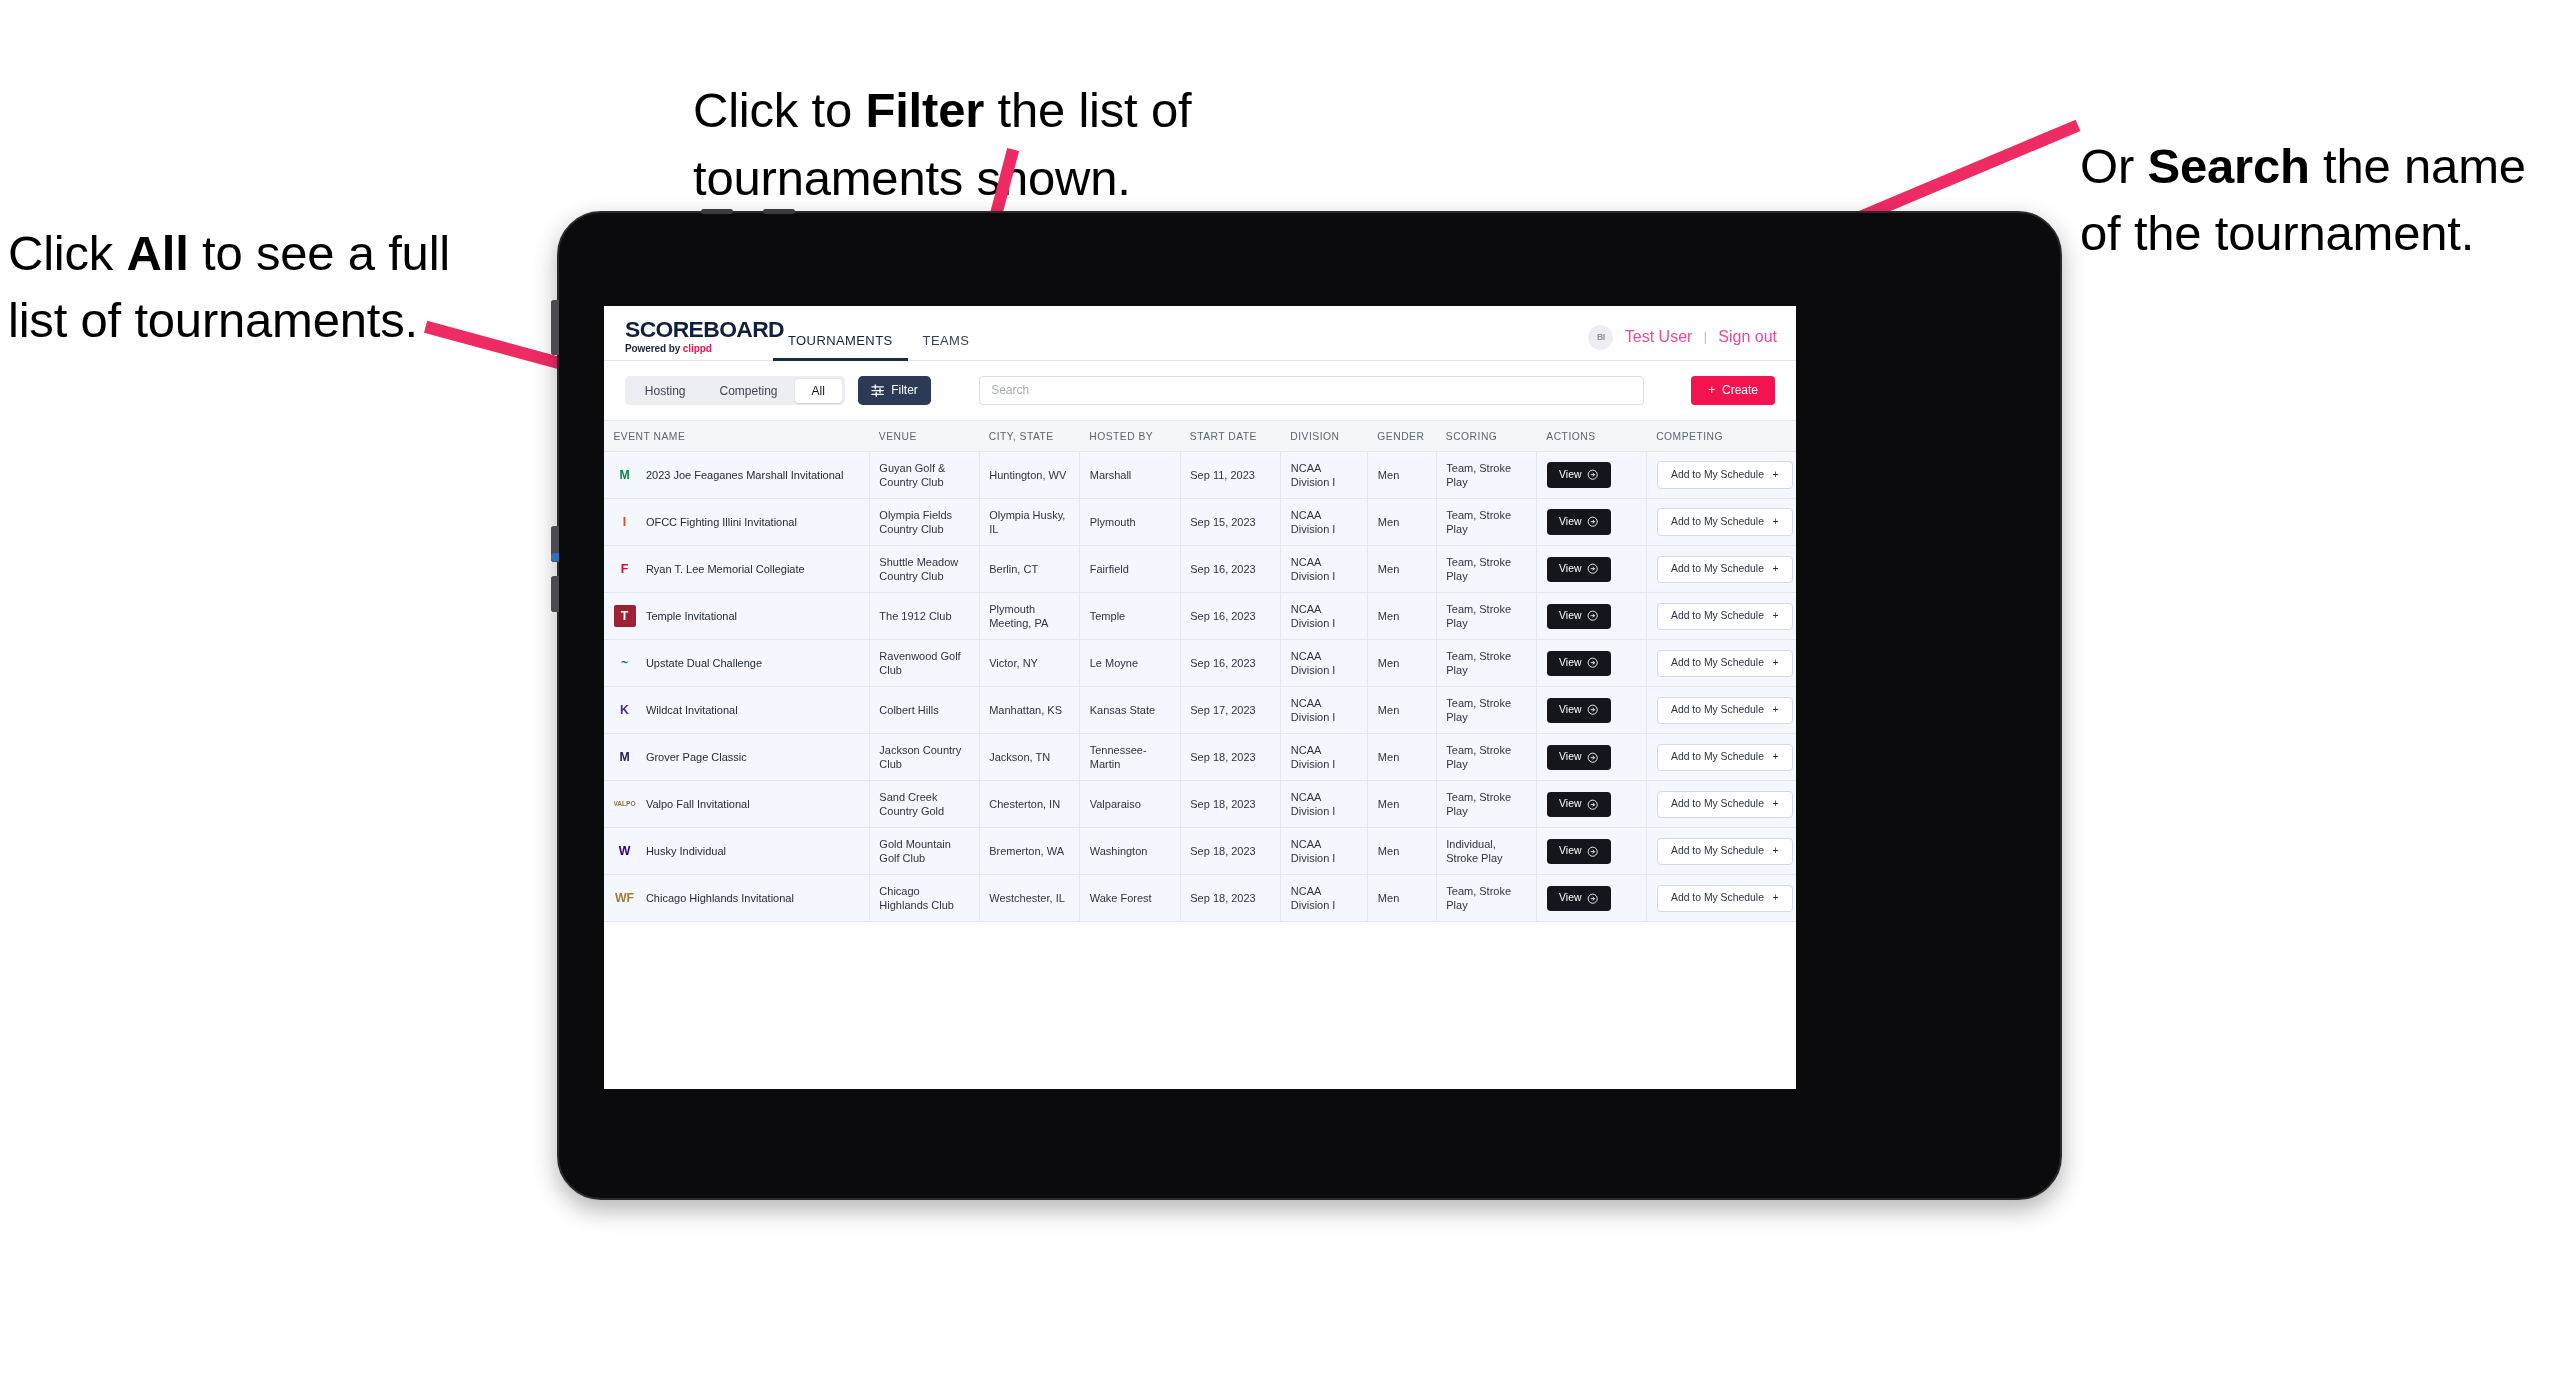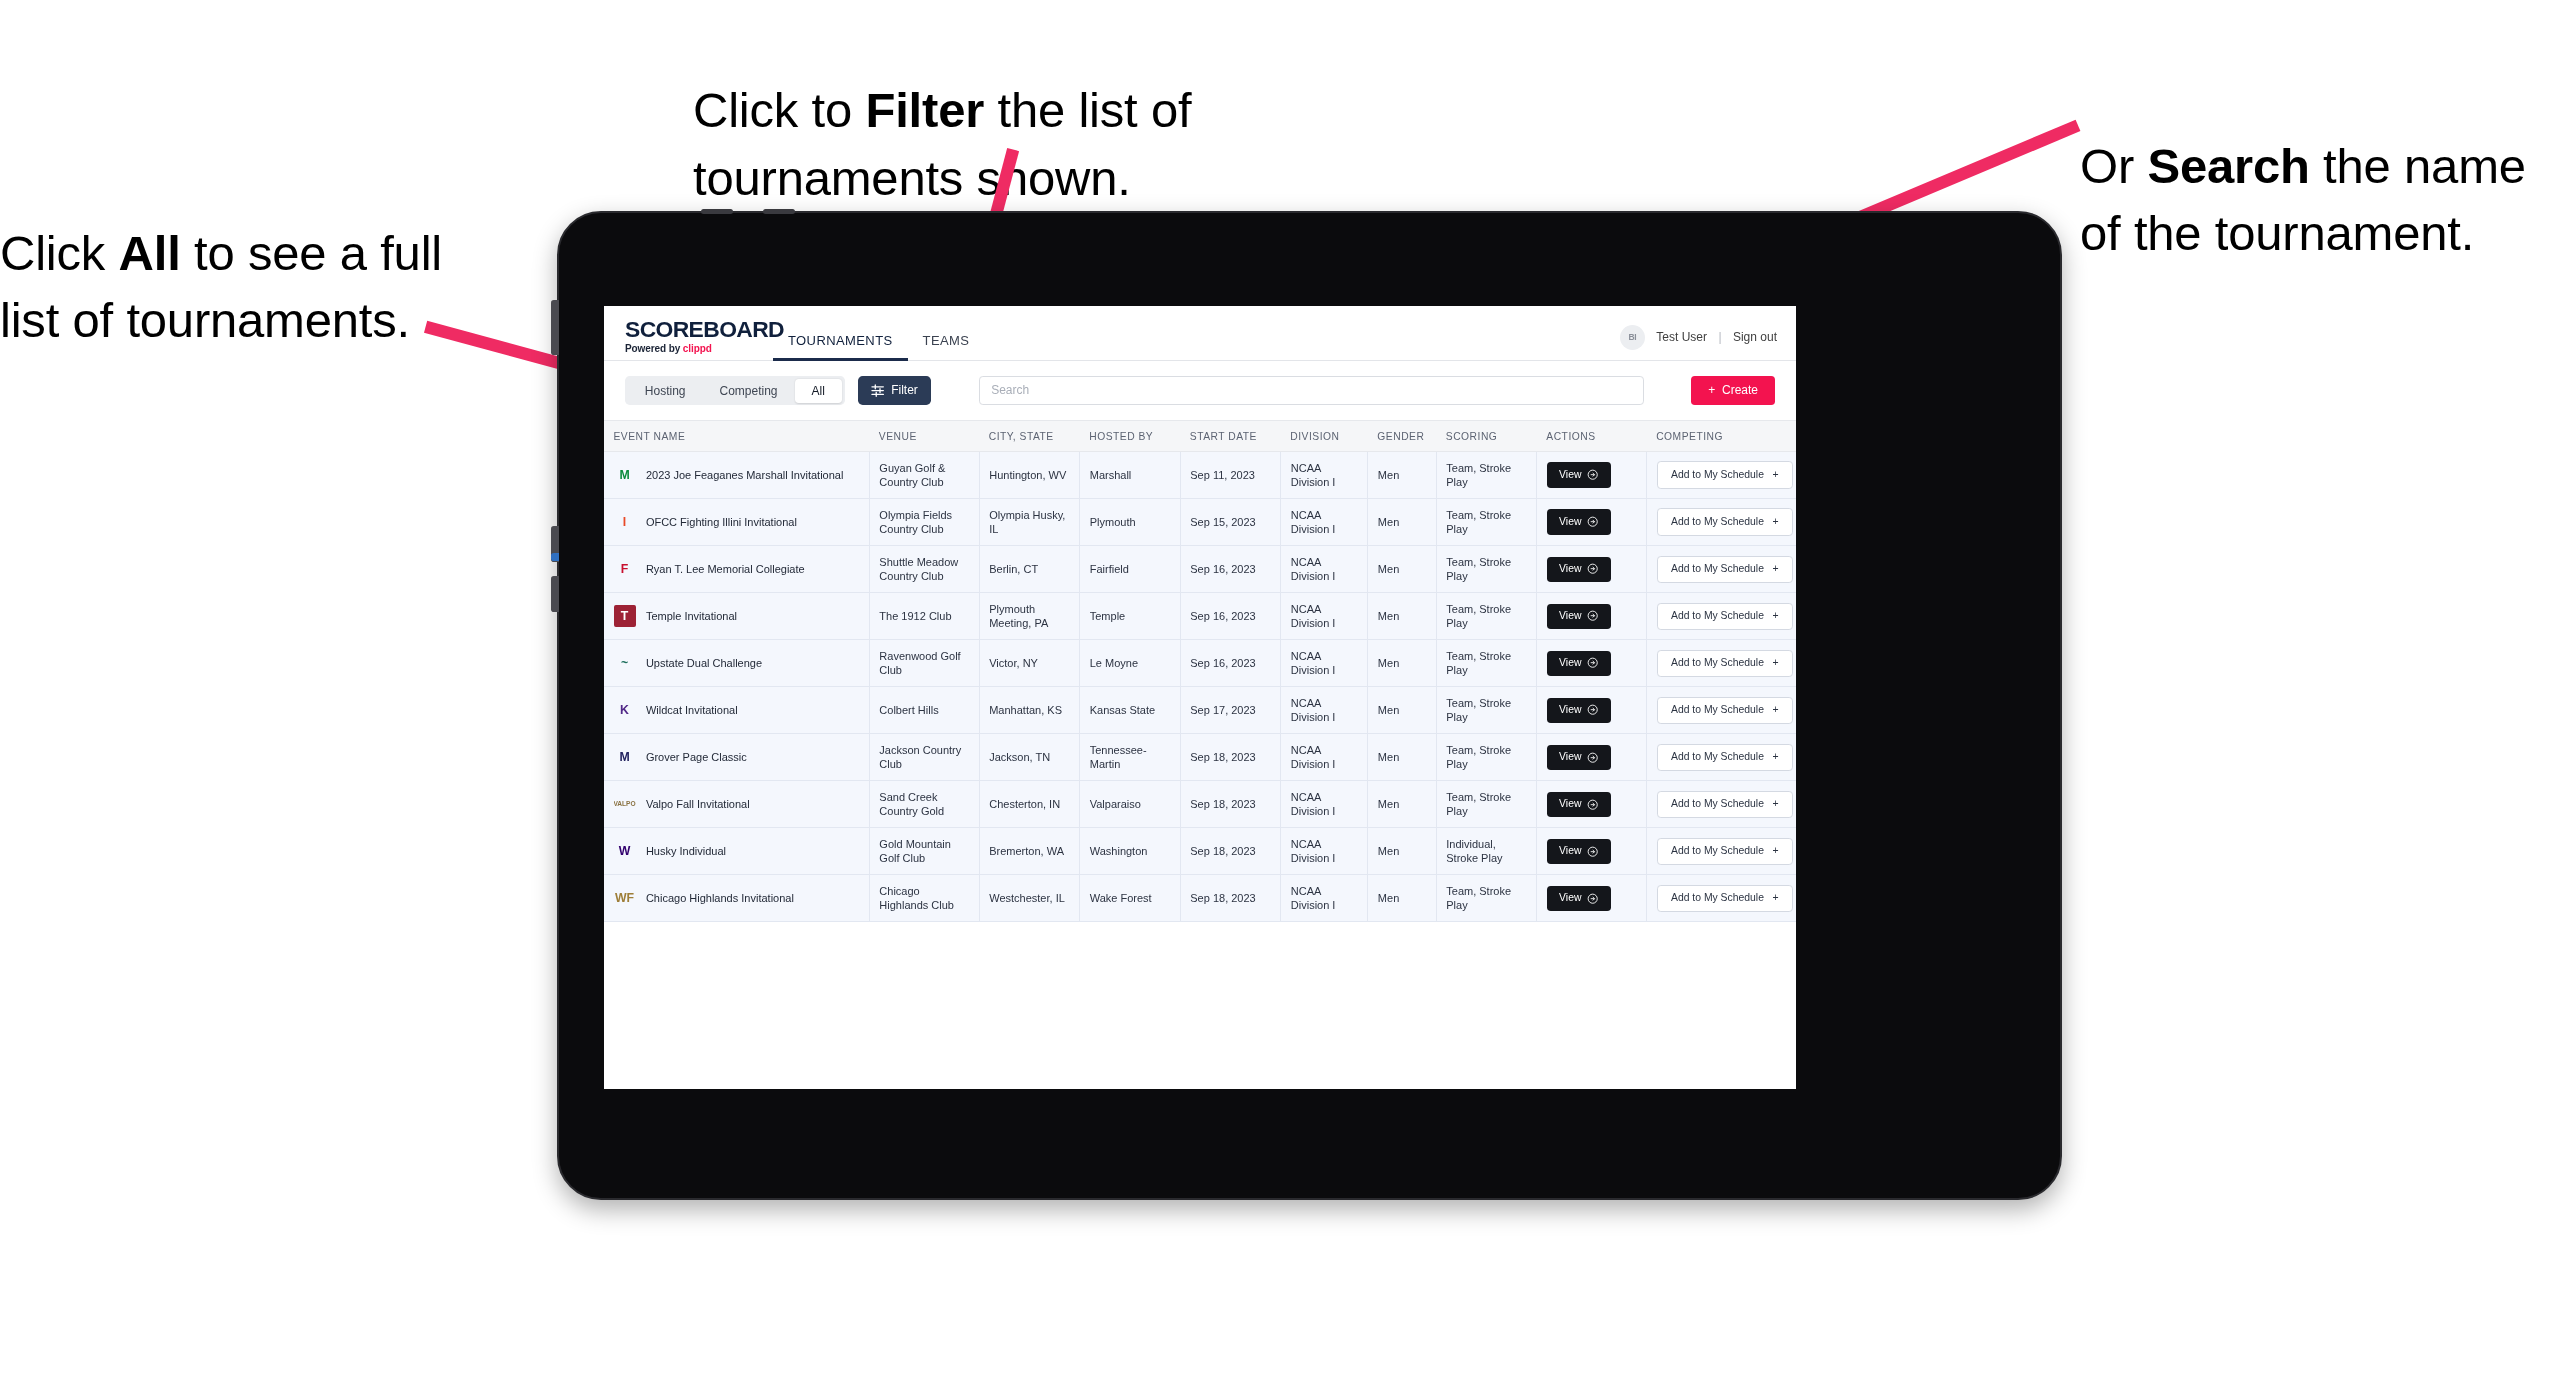--- a/index.html
+++ b/index.html
@@ -23,21 +23,21 @@
     font-family: "Liberation Sans", sans-serif;
     font-size: 49px;
     line-height: 1.38;
     font-weight: 400;
     letter-spacing: -0.2px;
     white-space: pre-line;
   }
   .callout b { font-weight: 700; }
 
   #callout-filter { left: 693px; top: 9.5px; width: 665px; }
-  #callout-all    { left: 0px;   top: 152px; width: 446px; }
+  #callout-all    { left: 8px;   top: 152px; width: 446px; }
   #callout-search { left: 2080px; top: 65px; width: 446px; }
 
   
   .arrow { position: absolute; pointer-events: none; }
 
   
   #tablet {
     position: absolute;
     left: 557px;
     top: 211px;
@@ -138,21 +138,21 @@
     gap: 11.4px;
   }
   #avatar {
     width: 25px; height: 25px;
     border-radius: 50%;
     background: #eceef1;
     display: flex; align-items: center; justify-content: center;
     font-size: 8.5px; color: #8a8f99; font-weight: 700;
     letter-spacing: -0.3px;
   }
-  .user-text { font-size: 12px; color: #404040; }
+  .user-text { font-size: 16px; color: #ec4899; }
   .user-sep { color: #b6bac2; font-size: 12px; }
 
   
   #toolbar {
     height: 59px;
     background: #ffffff;
     display: flex;
     align-items: center;
     padding: 0 21px;
     box-sizing: border-box;

